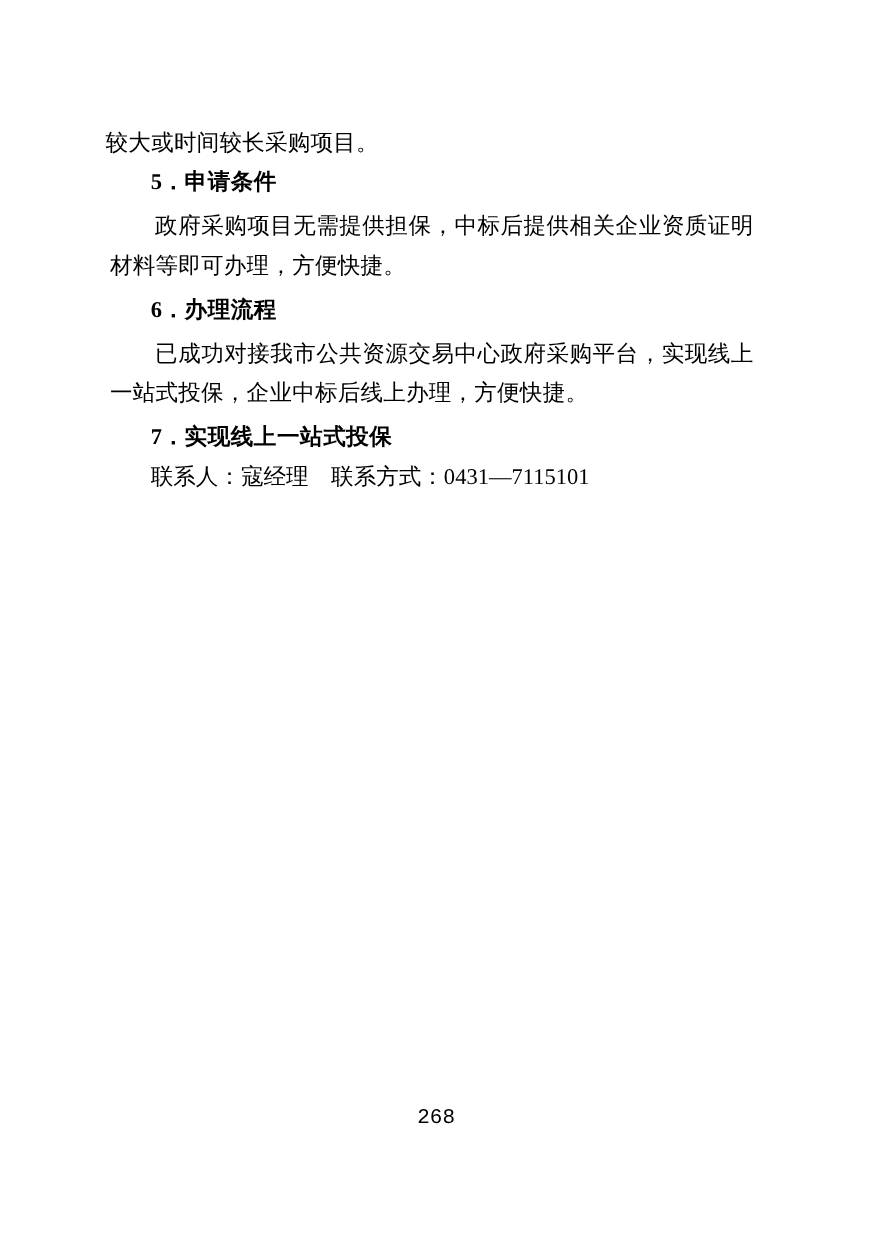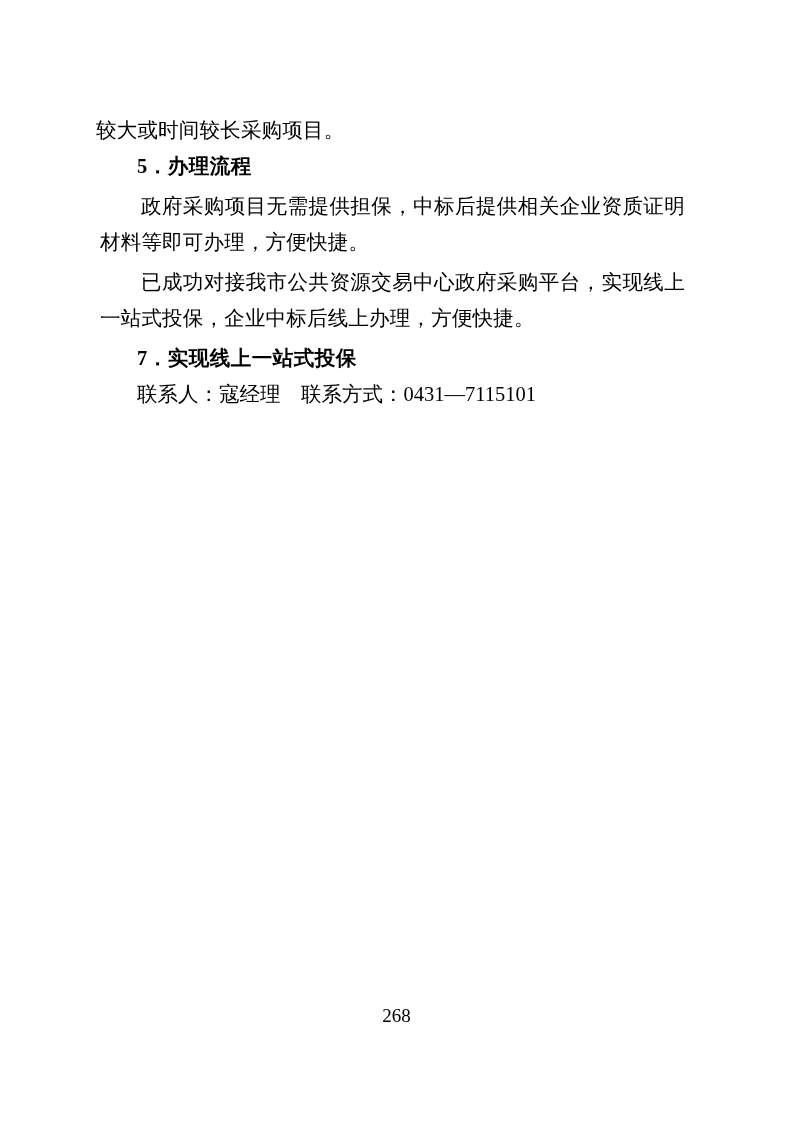--- a/index.html
+++ b/index.html
@@ -57,34 +57,35 @@
     font-size: 20.5px;
     line-height: 36px;
   }
   .page-number {
     position: absolute;
     left: 0;
     top: 1005px;
     width: 793px;
     text-align: center;
     font-size: 19px;
-    font-family: Liberation Serif, serif;
+    font-family: Liberation Mono, monospace;
   }
 </style>
 </head>
 <body>
 
 <div class="page">
 
   <p class="body-text first-line">较大或时间较长采购项目。</p>
 
-  <p class="heading"><span class="num">5．</span><span>办理流程</span></p>
+  <p class="heading"><span class="num">5．</span><span>申请条件</span></p>
 
   <p class="body-text para">政府采购项目无需提供担保，中标后提供相关企业资质证明材料等即可办理，方便快捷。</p>
 
+  <p class="heading"><span class="num">6．</span><span>办理流程</span></p>
 
   <p class="body-text para">已成功对接我市公共资源交易中心政府采购平台，实现线上一站式投保，企业中标后线上办理，方便快捷。</p>
 
   <p class="heading"><span class="num">7．</span><span>实现线上一站式投保</span></p>
 
   <p class="contact-line">联系人：寇经理　联系方式：0431—7115101</p>
 
 </div>
 
 <div class="page-number">268</div>

